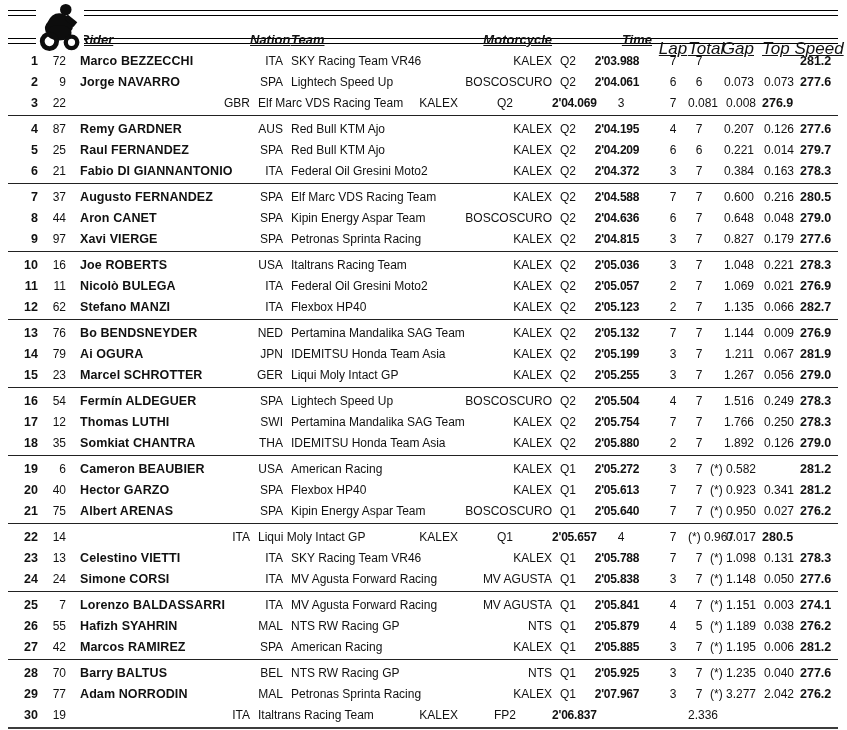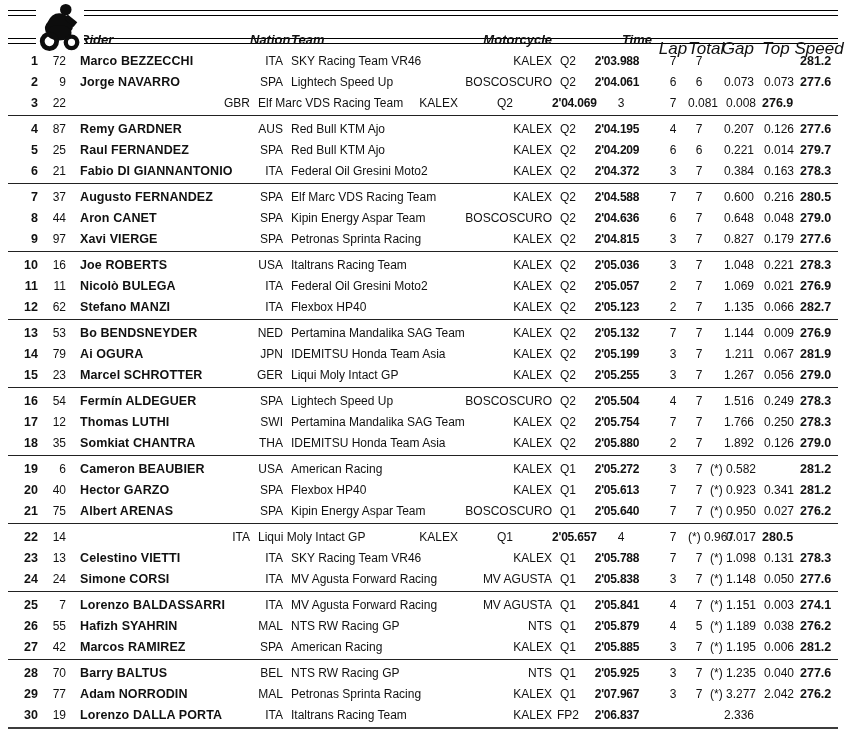--- a/index.html
+++ b/index.html
@@ -18,21 +18,21 @@
          border-top: 1px solid #000; border-bottom: 1px solid #000; }
   .dbl.t { top: 2px; }
   .dbl.b { top: 30px; }
   .header-grid {
     position: absolute; left: 0; right: 0; top: 11px;
     display: grid;
     grid-template-columns: 30px 28px 184px 33px 175px 94px 32px 74px 30px 22px 52px 38px 38px;
     align-items: center; height: 18px;
     font-style: italic; white-space: nowrap;
   }
-  .hcell { font-size: 13px; font-weight: bold; }
+  .hcell { font-size: 13px; font-weight: bold; text-decoration: underline; }
   .hcell.light { font-size: 17px; font-weight: normal; margin-top: 20px; }
   .h-rider { grid-column: 3; padding-left: 14px; }
   .h-nation { grid-column: 4; text-align: right; }
   .h-team { grid-column: 5; padding-left: 8px; }
   .h-moto { grid-column: 6; text-align: right; }
   .h-time { grid-column: 8; text-align: right; padding-right: 6px; }
   .h-lap { grid-column: 9; text-align: center; }
   .h-total { grid-column: 10; text-align: center; }
   .h-gap { grid-column: 11; text-align: right; padding-right: 8px; }
   .h-speed { grid-column: 12 / 14; text-align: right; padding-right: 4px; }
@@ -280,21 +280,21 @@
     <div class="cell c-lap">2</div>
     <div class="cell c-total">7</div>
     <div class="cell c-gap1">1.135</div>
     <div class="cell c-gap2">0.066</div>
     <div class="cell c-speed">282.7</div>
   </div>
       </div>
       <div class="group">
         <div class="row">
     <div class="cell c-pos">13</div>
-    <div class="cell c-num">53</div>
+    <div class="cell c-num">76</div>
     <div class="cell c-rider">Bo BENDSNEYDER</div>
     <div class="cell c-nation">NED</div>
     <div class="cell c-team">Pertamina Mandalika SAG Team</div>
     <div class="cell c-moto">KALEX</div>
     <div class="cell c-session">Q2</div>
     <div class="cell c-time">2'05.132</div>
     <div class="cell c-lap">7</div>
     <div class="cell c-total">7</div>
     <div class="cell c-gap1">1.144</div>
     <div class="cell c-gap2">0.009</div>
@@ -545,21 +545,20 @@
     <div class="cell c-time">2'07.967</div>
     <div class="cell c-lap">3</div>
     <div class="cell c-total">7</div>
     <div class="cell c-gap1">(*) 3.277</div>
     <div class="cell c-gap2">2.042</div>
     <div class="cell c-speed">276.2</div>
   </div>
         <div class="row">
     <div class="cell c-pos">30</div>
     <div class="cell c-num">19</div>
-    <div class="cell c-rider">Lorenzo DALLA PORTA</div>
     <div class="cell c-nation">ITA</div>
     <div class="cell c-team">Italtrans Racing Team</div>
     <div class="cell c-moto">KALEX</div>
     <div class="cell c-session">FP2</div>
     <div class="cell c-time">2'06.837</div>
     <div class="cell c-lap"></div>
     <div class="cell c-total"></div>
     <div class="cell c-gap1">2.336</div>
     <div class="cell c-gap2"></div>
     <div class="cell c-speed"></div>

